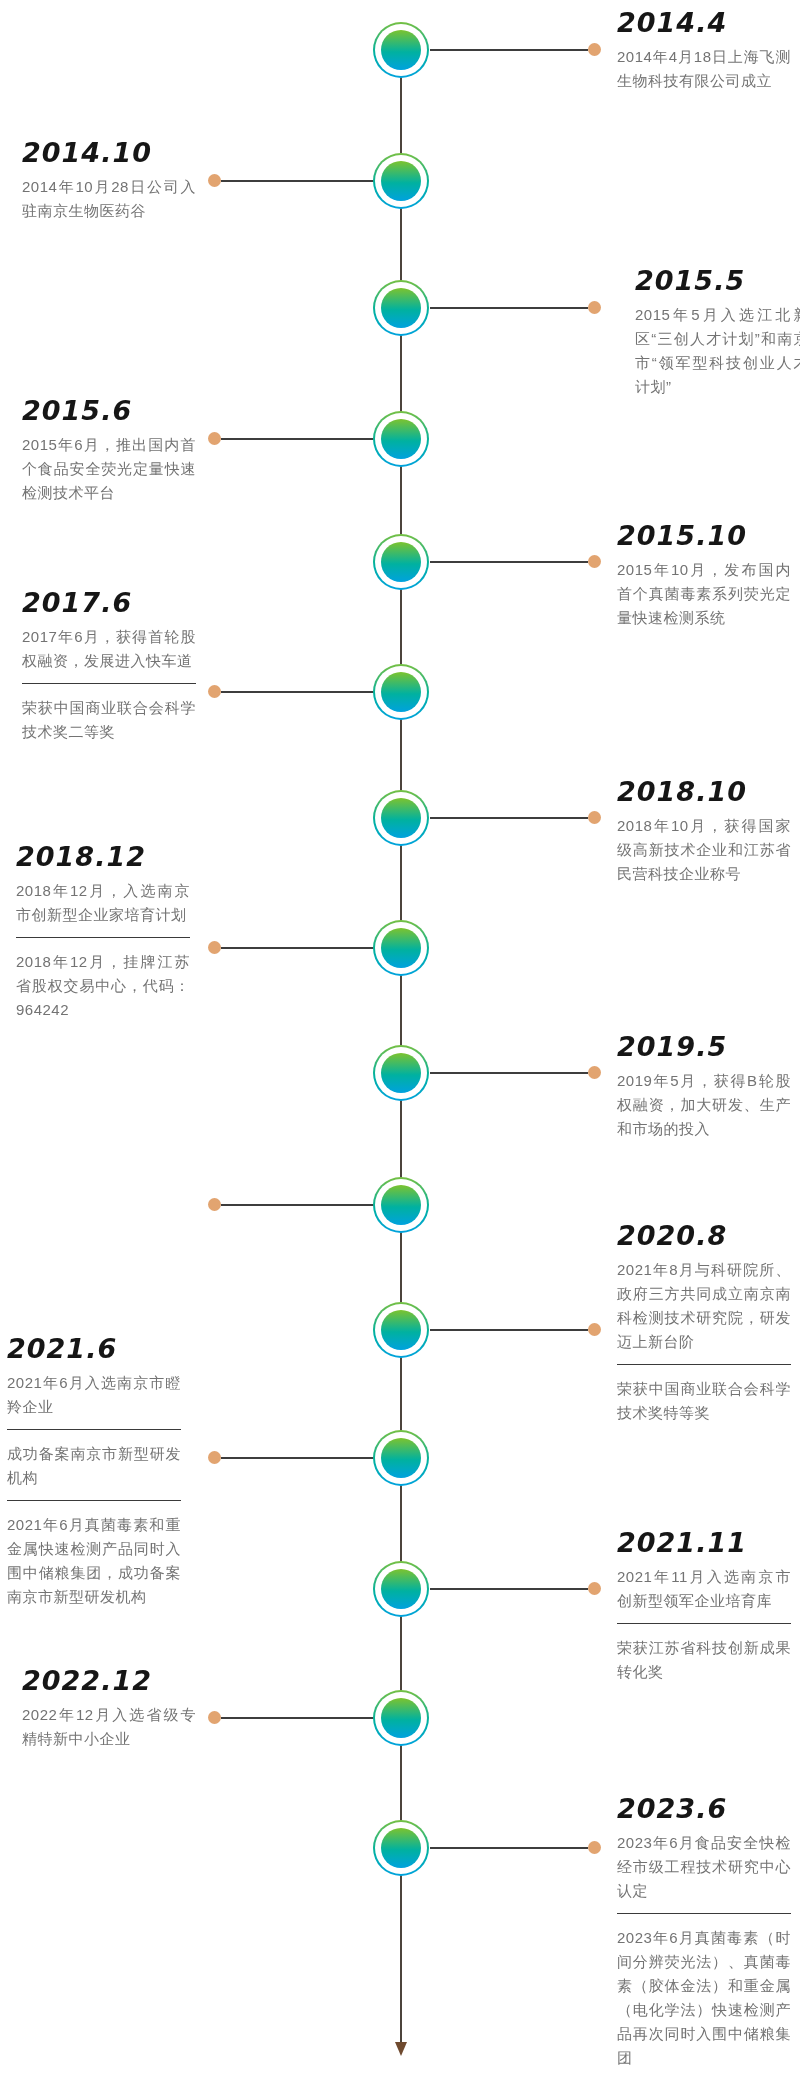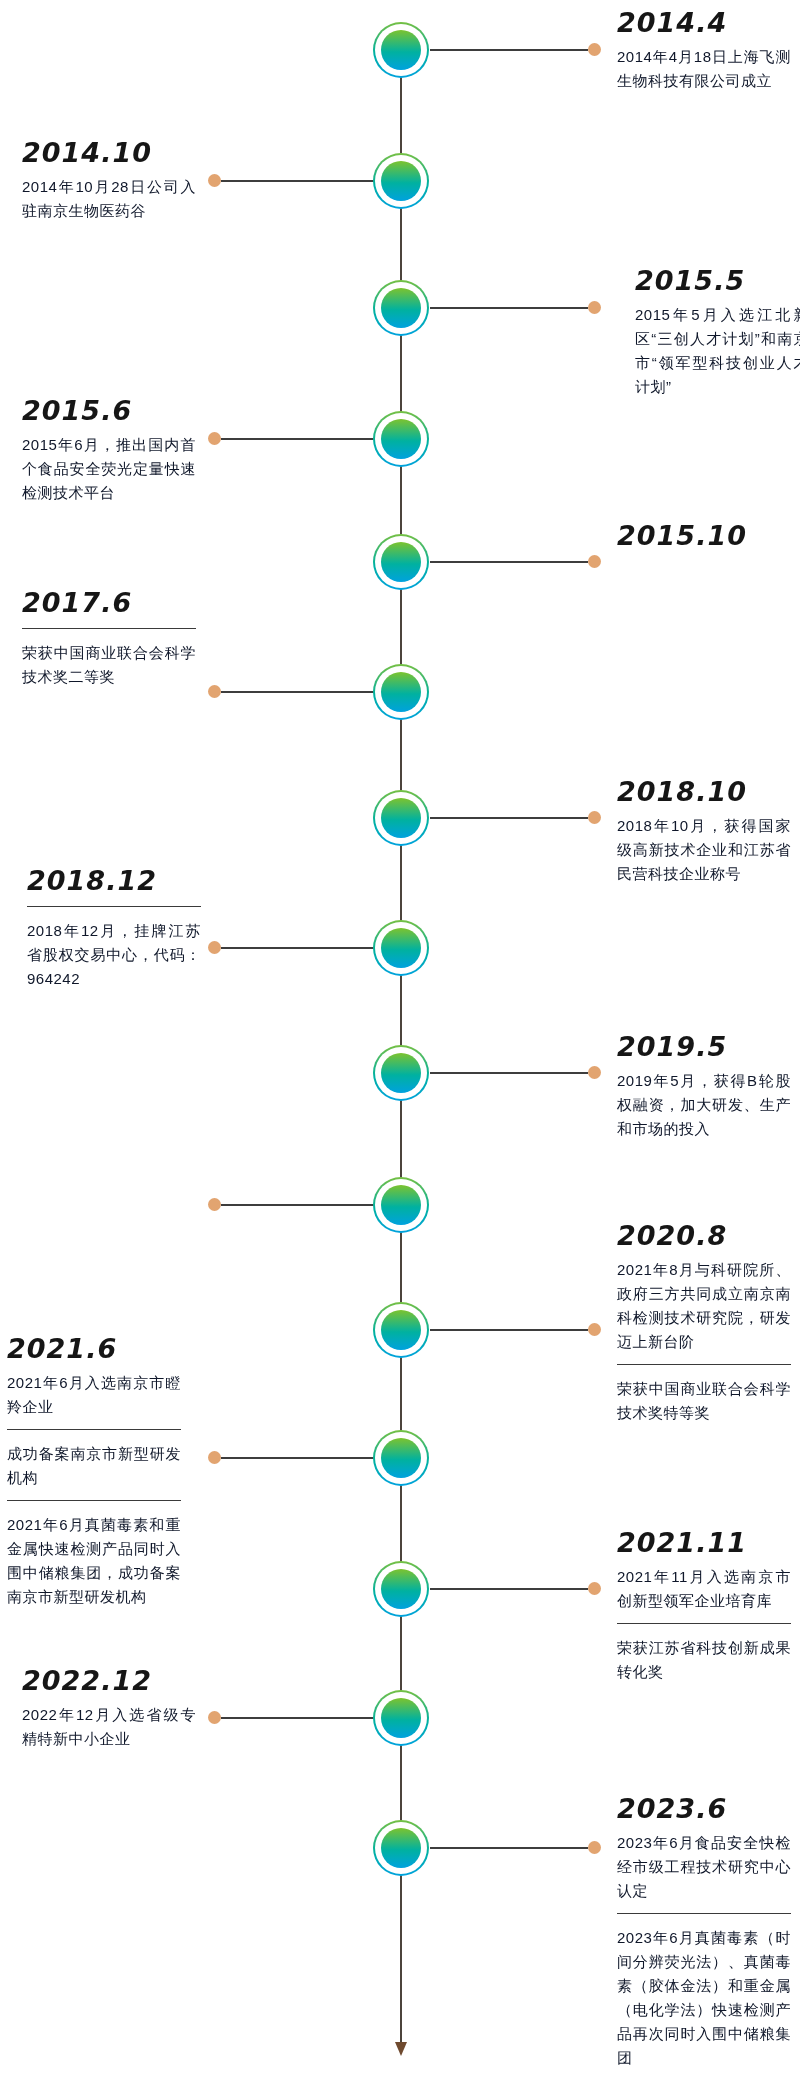--- a/index.html
+++ b/index.html
@@ -30,21 +30,21 @@
     position:absolute;width:13px;height:13px;border-radius:50%;background:#e2a470;
   }
   .entry{position:absolute;width:174px;}
   .entry h2{
     margin:0 0 7px 0;
     font-family:"DejaVu Sans","Liberation Sans",sans-serif;
     font-style:italic;font-weight:bold;
     font-size:27px;line-height:30px;letter-spacing:1px;color:#161616;
   }
   .entry .para{
-    font-size:15px;line-height:24px;color:#0f172a;letter-spacing:0.5px;
+    font-size:15px;line-height:24px;color:#737373;letter-spacing:0.5px;
     text-align:justify;text-justify:inter-character;
   }
   .entry .divider{
     border:none;border-top:1px solid #3a3a3a;margin:10px 0 12px 0;width:100%;
   }
 </style>
 </head>
 <body>
 
 <div class="canvas" id="tl-canvas">
@@ -96,30 +96,32 @@
     </div>
     <div class="connector" style="left: 430px; width: 158px; top: 561px;"></div>
     <div class="conn-dot" style="left: 588px; top: 555px;"></div>
     <div class="node" style="left: 373px; top: 534px;">
       <div class="ring"></div>
       <div class="ring-hole"></div>
       <div class="core"></div>
     </div>
     <div class="entry" style="left: 617px; top: 521px;">
       <h2>2015.10</h2>
+      <div class="para">2015年10月，发布国内首个真菌毒素系列荧光定量快速检测系统</div>
     </div>
     <div class="connector" style="left: 221px; width: 154px; top: 691px;"></div>
     <div class="conn-dot" style="left: 208px; top: 685px;"></div>
     <div class="node" style="left: 373px; top: 664px;">
       <div class="ring"></div>
       <div class="ring-hole"></div>
       <div class="core"></div>
     </div>
     <div class="entry" style="left: 22px; top: 588px;">
       <h2>2017.6</h2>
+      <div class="para">2017年6月，获得首轮股权融资，发展进入快车道</div>
       <div class="divider"></div>
       <div class="para">荣获中国商业联合会科学技术奖二等奖</div>
     </div>
     <div class="connector" style="left: 430px; width: 158px; top: 817px;"></div>
     <div class="conn-dot" style="left: 588px; top: 811px;"></div>
     <div class="node" style="left: 373px; top: 790px;">
       <div class="ring"></div>
       <div class="ring-hole"></div>
       <div class="core"></div>
     </div>
@@ -127,22 +129,23 @@
       <h2>2018.10</h2>
       <div class="para">2018年10月，获得国家级高新技术企业和江苏省民营科技企业称号</div>
     </div>
     <div class="connector" style="left: 221px; width: 154px; top: 947px;"></div>
     <div class="conn-dot" style="left: 208px; top: 941px;"></div>
     <div class="node" style="left: 373px; top: 920px;">
       <div class="ring"></div>
       <div class="ring-hole"></div>
       <div class="core"></div>
     </div>
-    <div class="entry" style="left: 27px; top: 842px; margin-top: 24px;">
+    <div class="entry" style="left: 16px; top: 842px;">
       <h2>2018.12</h2>
+      <div class="para">2018年12月，入选南京市创新型企业家培育计划</div>
       <div class="divider"></div>
       <div class="para">2018年12月，挂牌江苏省股权交易中心，代码：964242</div>
     </div>
     <div class="connector" style="left: 430px; width: 158px; top: 1072px;"></div>
     <div class="conn-dot" style="left: 588px; top: 1066px;"></div>
     <div class="node" style="left: 373px; top: 1045px;">
       <div class="ring"></div>
       <div class="ring-hole"></div>
       <div class="core"></div>
     </div>

